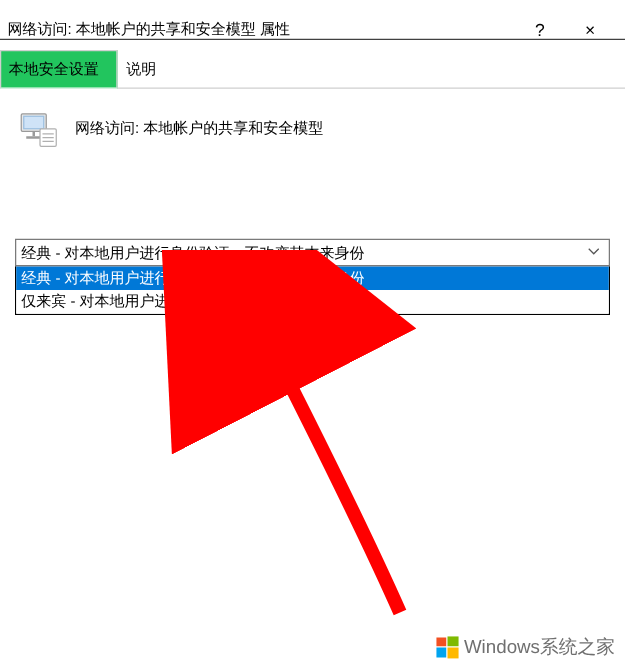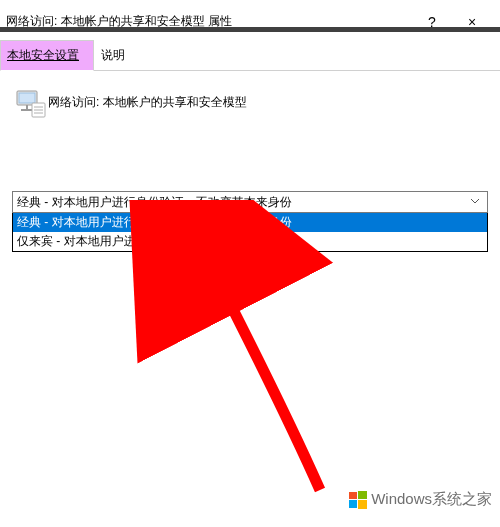--- a/index.html
+++ b/index.html
@@ -10,52 +10,52 @@
       font-size: 12px;
       background: #fff;
       position: relative;
       overflow: hidden;
     }
     .titlebar {
       height: 32px;
       display: flex;
       align-items: center;
       padding: 16px 8px 0 4px;
-      border-bottom: 5px solid #404040;
+      border-bottom: 1px solid #404040;
     }
     .titlebar .title-text { flex: 1; font-size: 12px; color: #000; padding-left: 2px; }
     .titlebar .btn { width: 40px; text-align: center; font-size: 14px; color: #000; }
     .tabs {
       display: flex;
       padding: 8px 4px 0 0;
     }
     .tab {
       padding: 6px 14px 6px 6px;
       font-size: 12px;
       border: 1px solid transparent;
     }
     .tab.active {
-      background: #f0abfc;
+      background: #22c55e;
       border: 1px solid #d0d0d0;
       border-bottom: 1px solid #fff;
       position: relative;
       z-index: 2;
-      text-decoration: underline;
     }
     .tab.inactive { color: #000; font-family: Liberation Serif, serif; }
     .tabs-line {
       border-bottom: 1px solid #d0d0d0;
       margin-top: -1px;
     }
     .content {
       padding: 14px 8px;
     }
     .policy-header {
       display: flex;
       align-items: center;
+      gap: 12px;
       margin-bottom: 72px;
       padding-left: 6px;
     }
     .policy-icon {
       width: 34px; height: 34px;
     }
     .policy-title { font-size: 12px; color: #000; }
     .dropdown-area {
       margin: 0 4px;
     }
@@ -93,21 +93,21 @@
     }
     .arrow-overlay {
       position: absolute;
       left: 120px;
       top: 200px;
       pointer-events: none;
     }
     .watermark {
       position: absolute;
       right: 8px;
-      bottom: 18px;
+      bottom: 0;
       display: flex;
       align-items: center;
       gap: 4px;
       font-size: 15px;
       color: #6f6f6f;
       padding-left: 26px;
     }
     .url-sub { font-size: 11px; color: #9a9a9a; margin-top: -1px; }
     .win-logo { width: 18px; height: 18px; position: relative; }
     .win-logo svg { width: 100%; height: 100%; }

